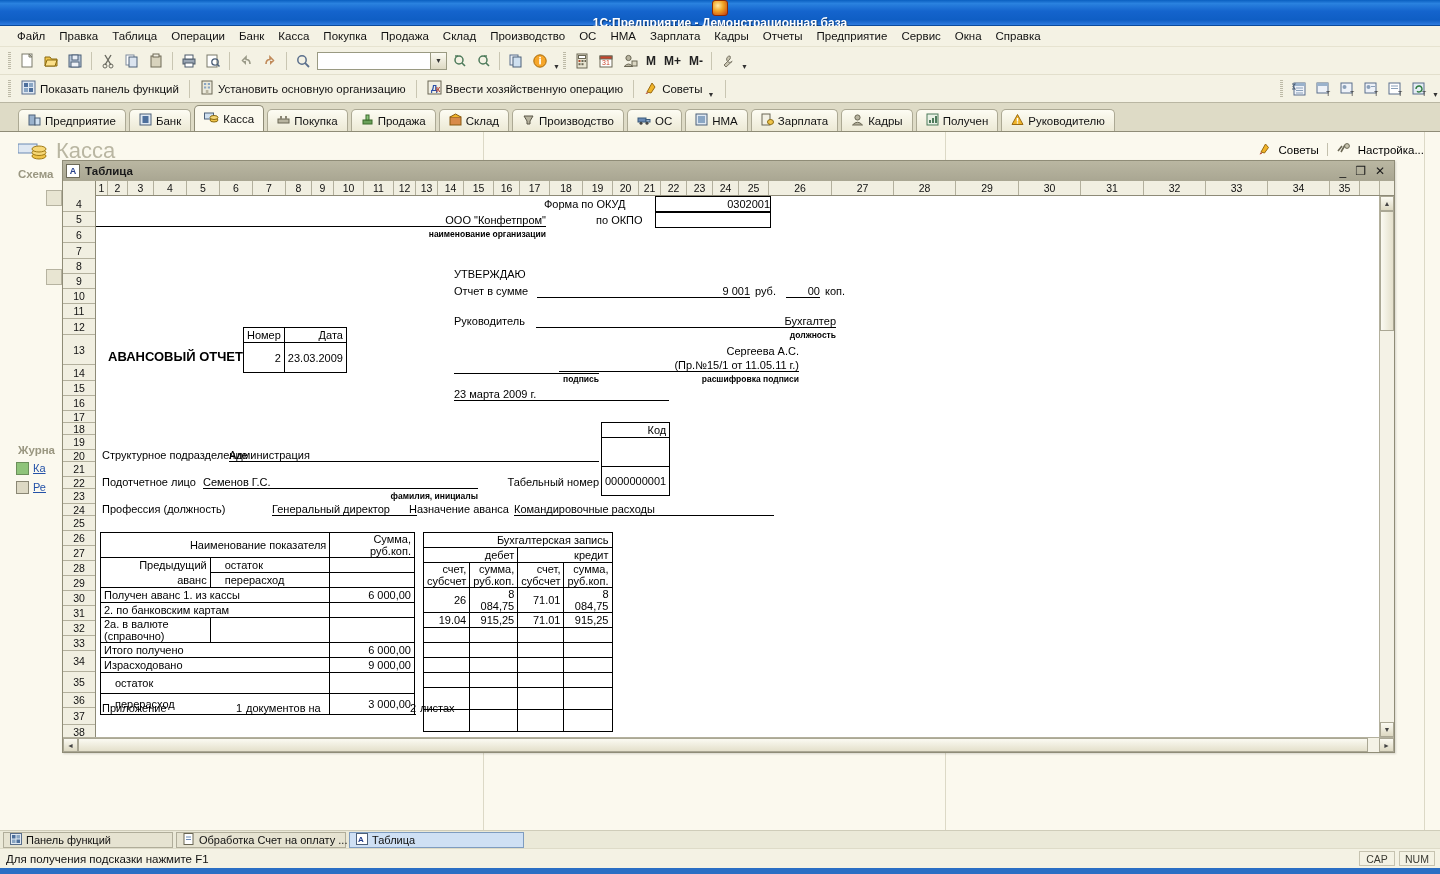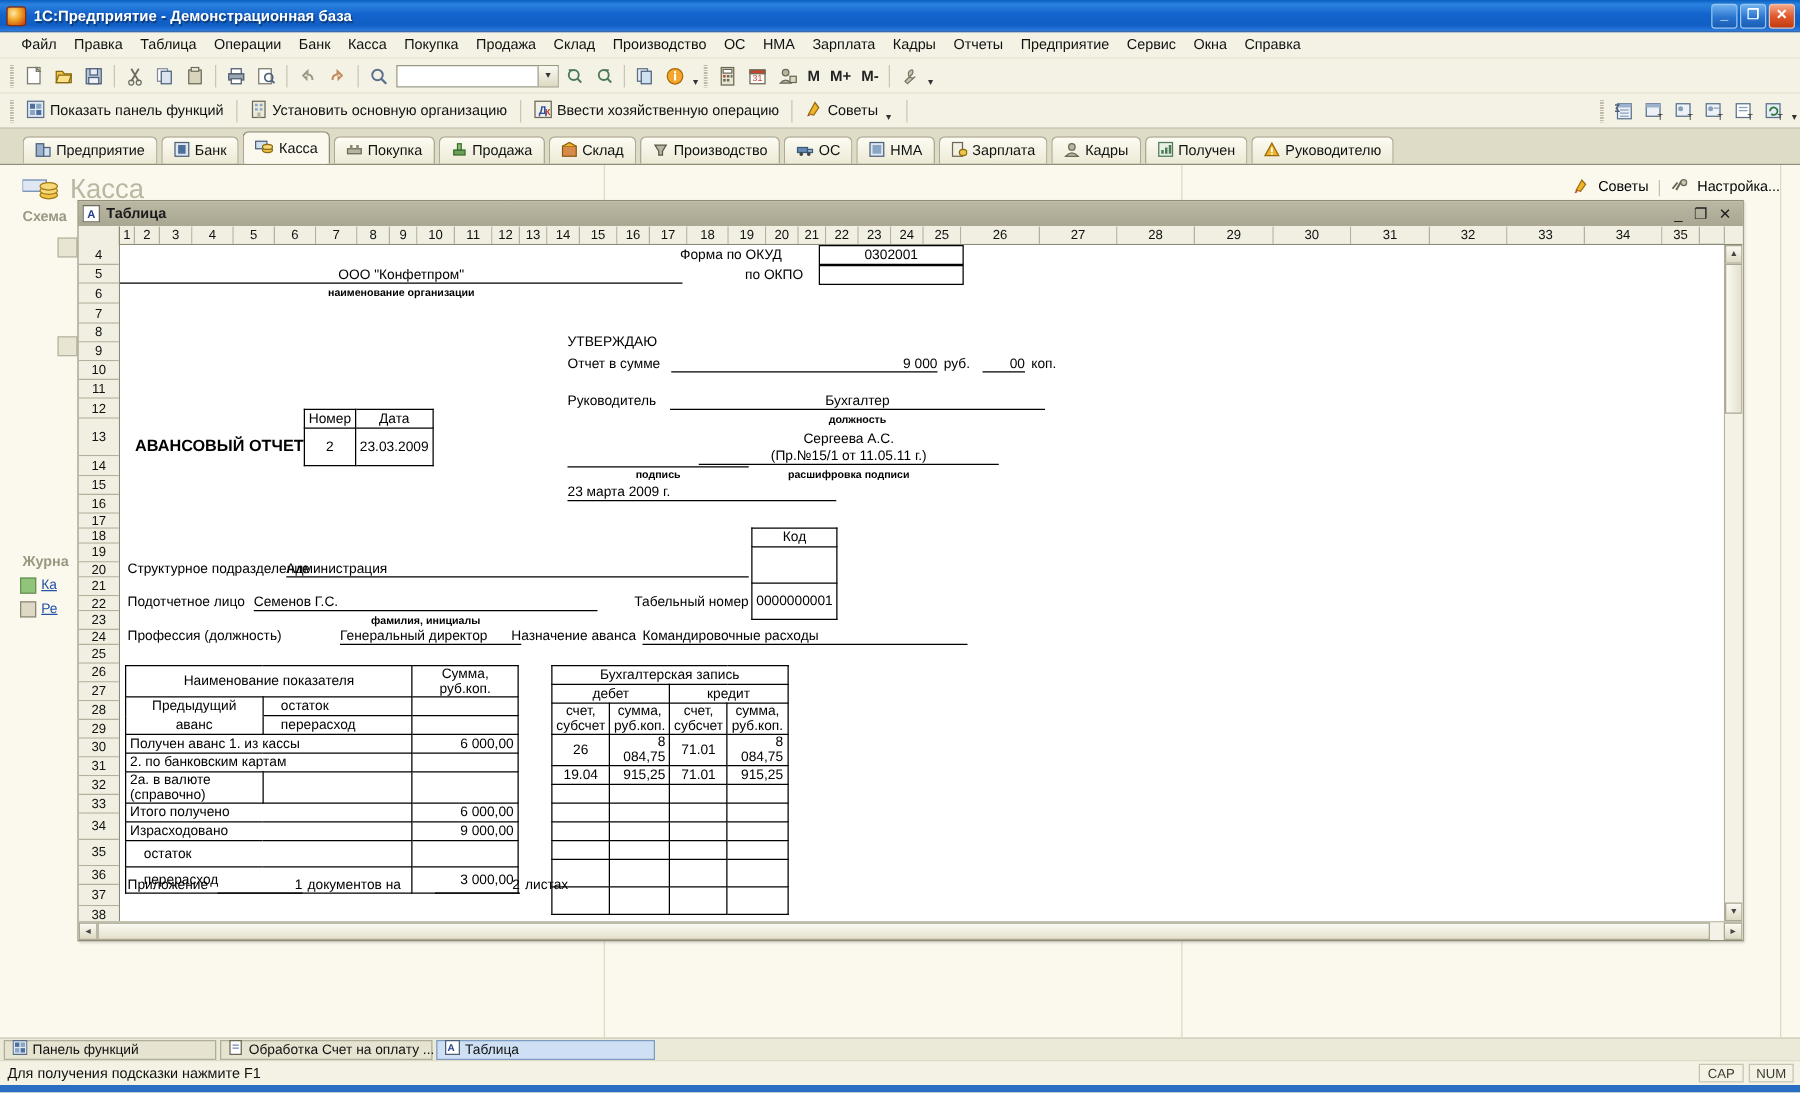--- a/index.html
+++ b/index.html
@@ -16,20 +16,21 @@
     width: 1440px; height: 874px;
     background: #ebe9d8;
   }
 
   
   .titlebar {
     position: absolute; left: 0; top: 0; width: 1440px; height: 26px;
     background: linear-gradient(to bottom,#0a5fc0 0%, #2a82df 14%, #1464cd 45%, #0f5ec4 80%, #2e7ce0 100%);
     display: flex; align-items: center;
     border-bottom: 1px solid #0a4a9c;
+    flex-direction: column;
   }
   .titlebar .tb-icon {
     width: 16px; height: 16px; margin-left: 5px; margin-right: 6px;
     border-radius: 3px;
     background: radial-gradient(circle at 35% 33%, #ffe9a8 0%, #f2a626 42%, #c2380c 100%);
     border: 1px solid #8c2a07;
     flex: none;
   }
   .titlebar .tb-title {
     color: #ffffff; font-size: 12px; font-weight: bold;
@@ -168,21 +169,21 @@
   .hsb-btn { width: 15px; background: linear-gradient(to bottom,#fbfaf2,#ddd9c2); border: 1px solid #aaa794;
              display: flex; align-items: center; justify-content: center; font-size: 7px; color: #444; flex: none; }
   .hsb-thumb { width: 1290px; background: linear-gradient(to bottom,#fbfaf2,#e4e0cb); border: 1px solid #aaa794; }
 
   
   .doc { position: absolute; left: 0; top: 0; font-size: 11px; color: #000; }
   .abs { position: absolute; white-space: nowrap; }
   .ul { border-bottom: 1px solid #000; }
   .small { font-size: 8.5px; font-weight: bold; }
   .bx { position: absolute; border: 1px solid #000; }
-  .ctr { text-align: center; }
+  .ctr { text-align: right; }
   .rgt { text-align: right; }
 
   table.ftab { position: absolute; border-collapse: collapse; font-size: 11px; }
   table.ftab td, table.ftab th { border: 1px solid #000; padding: 0 3px; font-weight: normal; height: 15px; }
 
   
   .taskbar {
     position: absolute; left: 0; top: 830px; width: 1440px; height: 18px;
     background: #ebe9d8; display: flex; align-items: center; padding-left: 3px; gap: 3px;
     border-top: 1px solid #cfccb9;
@@ -777,21 +778,21 @@
               <div class="abs" style="left:500px; top:18px;">по ОКПО</div>
               <div class="bx" style="left:559px; top:16px; width:116px; height:16px;">
                 <div class="ctr" style="line-height:14px;"></div>
               </div>
 
               <div class="abs ctr ul" style="left:0px; top:18px; width:450px;">ООО "Конфетпром"</div>
               <div class="abs ctr small" style="left:0px; top:33px; width:450px;">наименование организации</div>
 
               <div class="abs" style="left:358px; top:72px;">УТВЕРЖДАЮ</div>
               <div class="abs" style="left:358px; top:89px;">Отчет в сумме</div>
-              <div class="abs rgt ul" style="left:441px; top:89px; width:213px;">9 000</div>
+              <div class="abs rgt ul" style="left:441px; top:89px; width:213px;">9 001</div>
               <div class="abs" style="left:659px; top:89px;">руб.</div>
               <div class="abs rgt ul" style="left:690px; top:89px; width:34px;">00</div>
               <div class="abs" style="left:729px; top:89px;">коп.</div>
 
               <div class="abs" style="left:358px; top:119px;">Руководитель</div>
               <div class="abs ctr ul" style="left:440px; top:119px; width:300px;">Бухгалтер</div>
               <div class="abs ctr small" style="left:440px; top:134px; width:300px;">должность</div>
 
               <div class="abs ctr" style="left:463px; top:149px; width:240px;">Сергеева А.С.</div>
               <div class="abs ctr ul" style="left:463px; top:163px; width:240px;">(Пр.№15/1 от 11.05.11 г.)</div>
@@ -884,21 +885,21 @@
                   <td colspan="2" style="padding-left:14px;height:21px;">остаток</td>
                   <td class="rgt"></td>
                 </tr>
                 <tr>
                   <td colspan="2" style="padding-left:14px;height:21px;">перерасход</td>
                   <td class="rgt">3 000,00</td>
                 </tr>
               </tbody>
                 </table>
 
-              <table class="ftab" style="left:345px; top:336px;border-radius:11px;">
+              <table class="ftab" style="left:327px; top:336px;border-radius:11px;">
                 <tbody>
                     <tr>
                   <td colspan="4" class="ctr">Бухгалтерская запись</td>
                 </tr>
                 <tr>
                   <td colspan="2" class="ctr">дебет</td>
                   <td colspan="2" class="ctr">кредит</td>
                 </tr>
                 <tr>
                   <td class="ctr" style="width:80px;">счет, субсчет</td>

